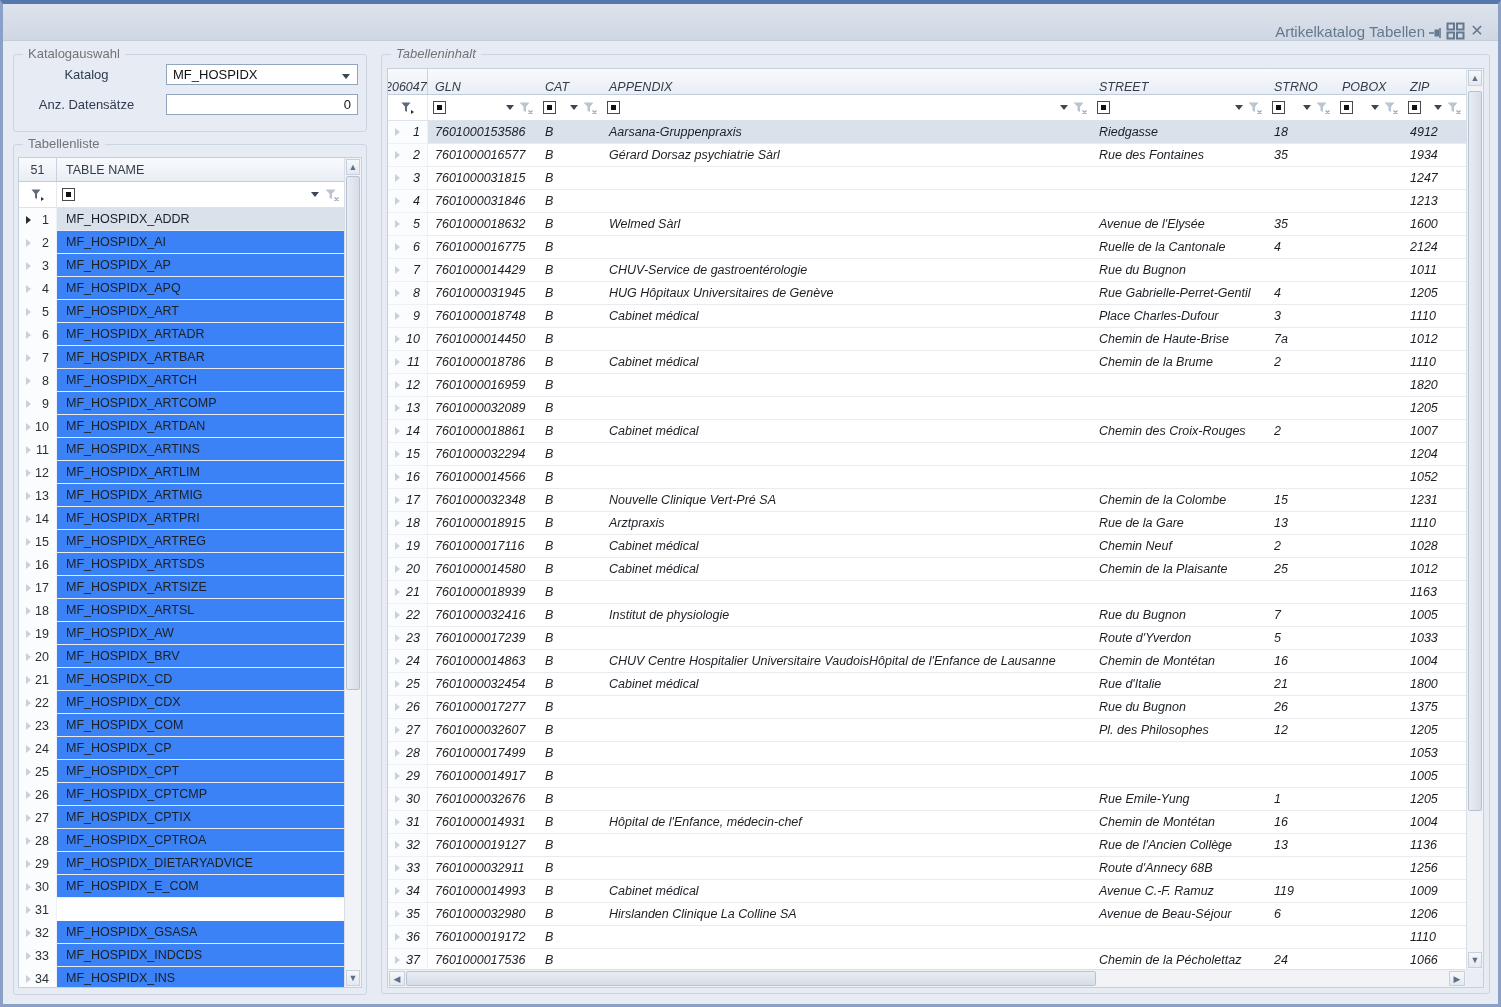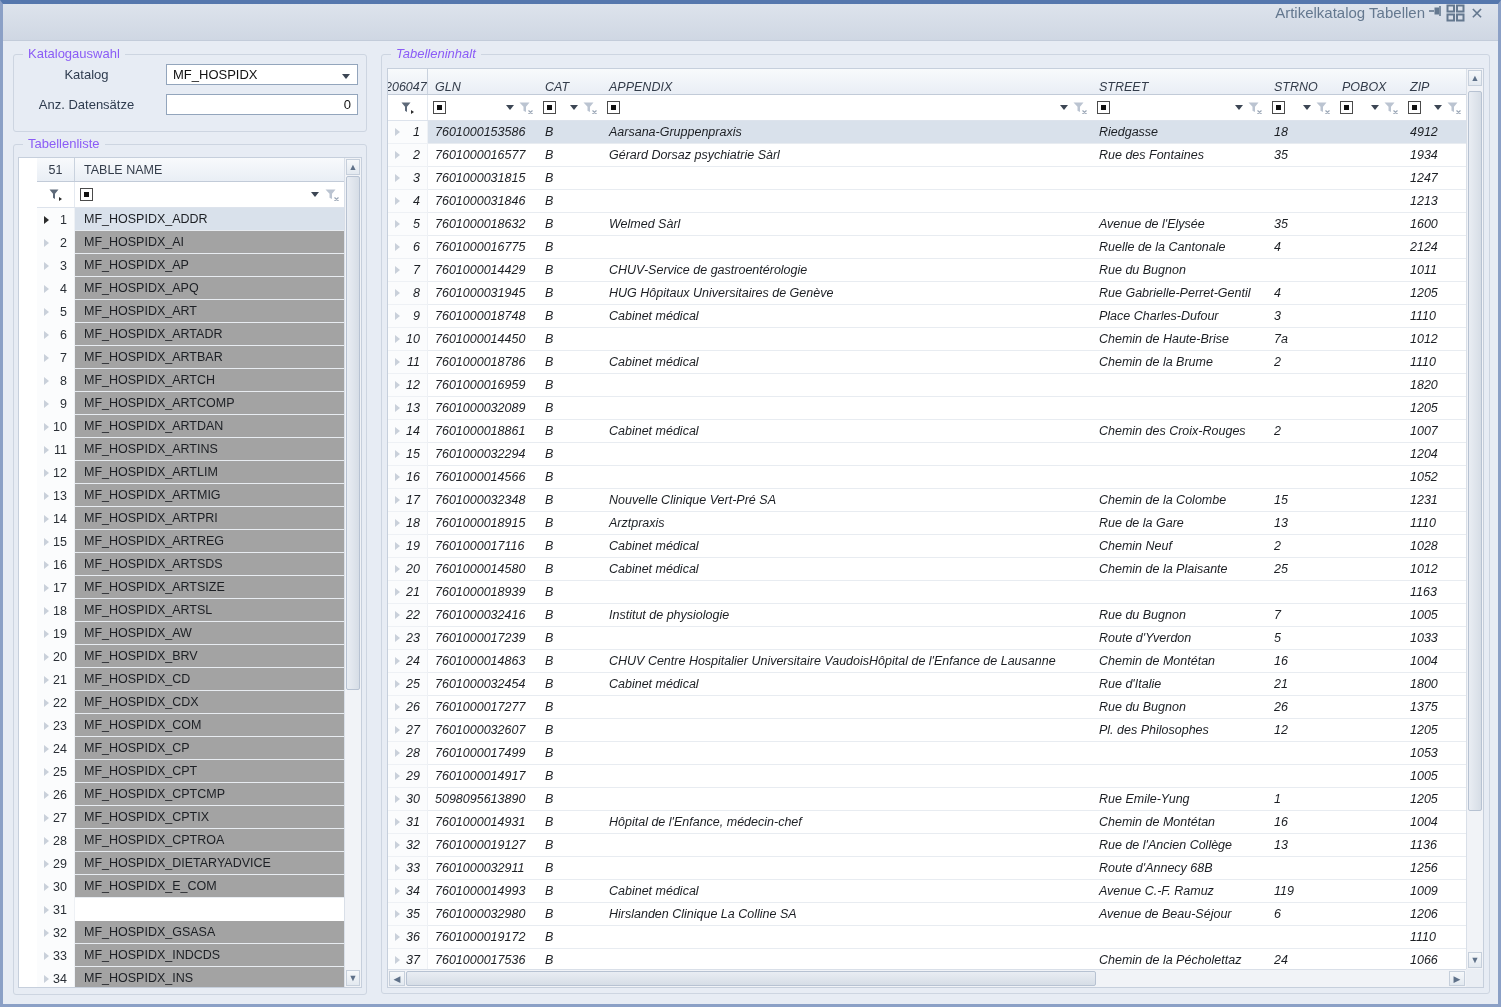--- a/index.html
+++ b/index.html
@@ -5,54 +5,54 @@
   * { box-sizing: border-box; margin: 0; padding: 0; }
   html,body { width:1501px; height:1007px; font-family:"Liberation Sans","DejaVu Sans",sans-serif; }
   body { background:#eef1f6; }
 
   .window{ position:absolute; left:0; top:0; width:1501px; height:1007px;
     background:#e7ecf4; border:3px solid #8ba0c6; border-top:4px solid #5577ad; overflow:hidden; }
 
   
   .titlebar{ position:absolute; left:0; right:0; top:0; height:37px;
     background:linear-gradient(#dde3ec,#cfd7e3); border-bottom:1px solid #c3ccda;
-    display:flex; align-items:flex-start; justify-content:flex-end; gap:3px; padding-right:12px;
+    display:flex; align-items:flex-end; justify-content:flex-end; gap:3px; padding-right:12px;
     color:#64788f; font-size:15px; }
   .tb-icon{ display:inline-flex; align-items:center; justify-content:center; cursor:default; }
   .tb-close{ font-size:16px; color:#64788f; width:18px; }
 
   
   .group{ position:absolute; border:1px solid #cdd5e1; border-radius:3px; }
   .group-label{ position:absolute; top:-9px; left:9px; background:#e7ecf4; padding:0 5px;
-    color:#8b5cf6; font-size:13px; white-space:nowrap; }
+    color:#737373; font-size:13px; white-space:nowrap; }
 
   
   .left-panel{ position:absolute; left:8px; top:46px; width:360px; bottom:9px; }
   .g-catalog{ left:2px; right:4px; top:4px; height:78px; }
   .form-row{ display:flex; align-items:center; margin:9px 8px 0 0; }
   .form-label{ width:152px; text-align:center; padding-right:7px; color:#2e3b4e; font-size:13px; }
   .combo,.tinput{ flex:1; height:21px; background:#fff; border:1px solid #93a5bc; display:flex; align-items:center; font-size:13px; color:#111; }
   .combo{ padding-left:6px; position:relative; }
   .combo .dd{ position:absolute; right:7px; top:9px; }
   .tinput{ justify-content:flex-end; padding-right:6px; }
 
   .g-tablelist{ left:2px; right:4px; top:94px; bottom:0; }
   .lgrid{ position:absolute; left:4px; right:4px; top:12px; bottom:6px; background:#fff; border:1px solid #c6cfdc; overflow:hidden; }
-  .lgrid-inner{ position:absolute; inset:0; right:17px;padding-left:18px; }
+  .lgrid-inner{ position:absolute; inset:0; right:17px; }
   .lheader{ display:flex; height:24px; background:linear-gradient(#f8fafc,#e9eef5); border-bottom:1px solid #c2cbd8; font-size:12.5px; color:#333c4a; }
   .lh-num{ width:38px; display:flex; align-items:center; justify-content:center; border-right:1px solid #c9d2de; }
   .lh-name{ flex:1; display:flex; align-items:center; padding-left:9px; }
   .lfilter{ display:flex; height:26px; background:#fff; border-bottom:1px solid #dde3ec; }
   .lf-num{ width:38px; display:flex; align-items:center; justify-content:center; border-right:1px solid #e4e9f0; }
   .lf-name{ flex:1; display:flex; align-items:center; padding:0 5px; gap:6px; }
   .spacer{ flex:1; }
   .lrow{ display:flex; height:23px; font-size:12.5px; color:#1c1f24; }
   .lnum{ width:38px; display:flex; align-items:center; justify-content:flex-end; padding-right:7px; background:#fbfcfd; border-right:1px solid #eef1f5; position:relative; color:#2a2f36; }
   .lnum .tri{ position:absolute; left:7px; }
-  .lname{ flex:1; display:flex; align-items:center; padding-left:9px; border-bottom:1px solid #e8ecf1; background:#a3a3a3; }
+  .lname{ flex:1; display:flex; align-items:center; padding-left:9px; border-bottom:1px solid #e8ecf1; background:#3b82f6; }
   .lrow.sel .lname{ background:#d9e1eb; }
 
   
   .right-panel{ position:absolute; left:376px; top:46px; right:8px; bottom:10px;font-style:italic; }
   .g-content{ left:2px; right:0; top:4px; bottom:0; }
   .rgrid{ position:absolute; left:5px; right:5px; top:13px; bottom:5px; background:#fff; border:1px solid #c6cfdc; overflow:hidden; }
   .rgrid-inner{ position:absolute; inset:0; right:17px; bottom:18px; overflow:hidden; }
   .rheader{ display:flex; height:26px; background:linear-gradient(#f8fafc,#e9eef5); border-bottom:1px solid #c2cbd8; font-size:12.5px; color:#333c4a; }
   .rh{ display:flex; align-items:flex-end; padding-left:7px; border-right:1px solid transparent; overflow:hidden; white-space:nowrap; }
   .rh.hc0{ padding-left:0; border-right:1px solid #c9d2de; }
@@ -885,21 +885,21 @@
                 <div class="cell cstreet"></div>
                 <div class="cell cstrno"></div>
                 <div class="cell cpobox"></div>
                 <div class="cell czip">1005</div>
               </div>
               <div class="rrow">
                 <div class="cell c0">
                   <span class="tri"></span>
                   <span>30</span>
                 </div>
-                <div class="cell cgln">5098095613890</div>
+                <div class="cell cgln">7601000032676</div>
                 <div class="cell ccat">B</div>
                 <div class="cell capp"></div>
                 <div class="cell cstreet">Rue Emile-Yung</div>
                 <div class="cell cstrno">1</div>
                 <div class="cell cpobox"></div>
                 <div class="cell czip">1205</div>
               </div>
               <div class="rrow">
                 <div class="cell c0">
                   <span class="tri"></span>

